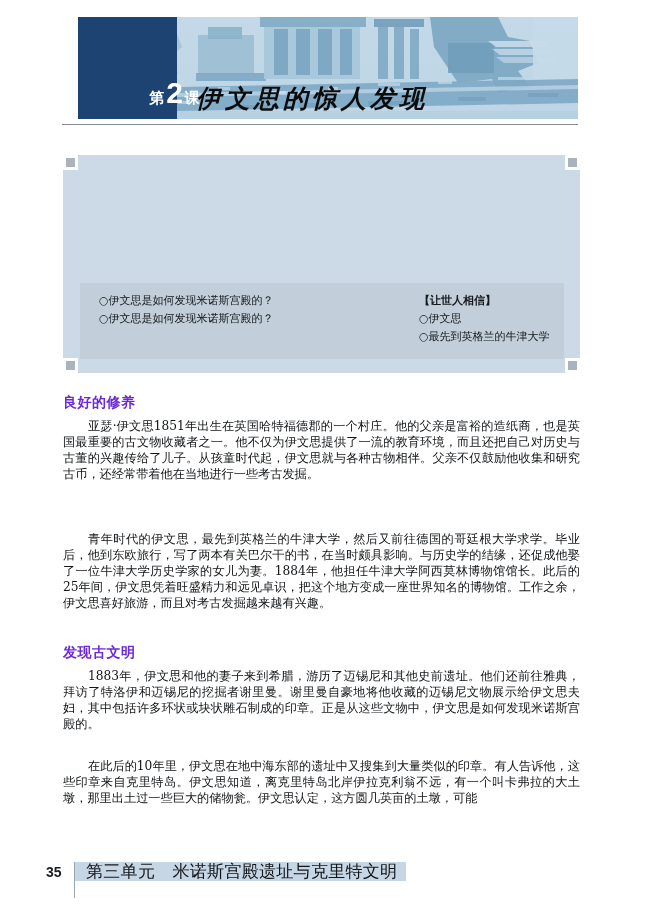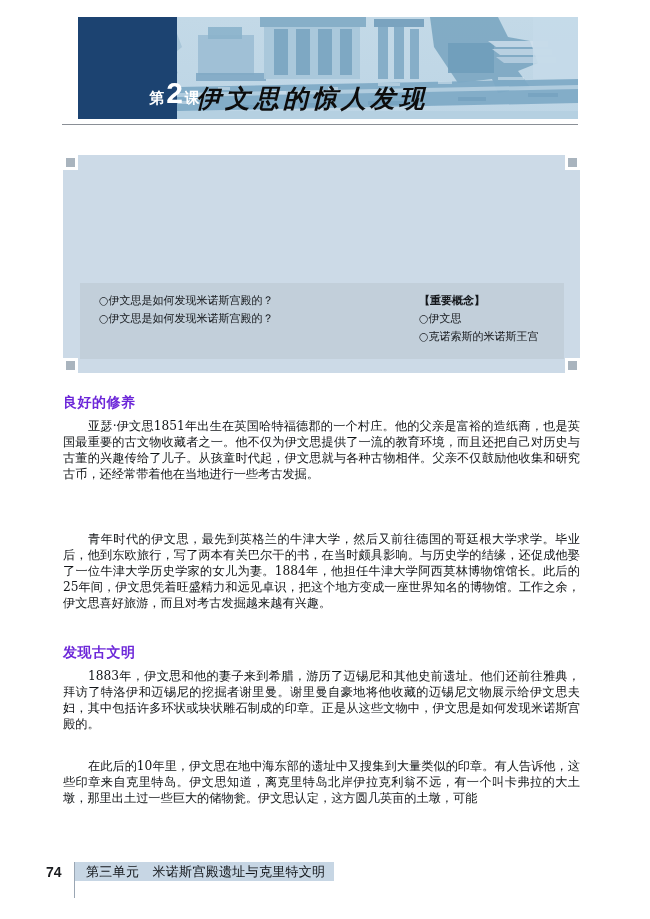--- a/index.html
+++ b/index.html
@@ -208,21 +208,21 @@
     position: absolute;
     left: 75px;
     top: 862px;
     height: 19px;
     background: #c7d6e4;
     padding: 0 9px 0 11px;
     display: flex;
     align-items: center;
   }
   .footer-band-text {
-    font-size: 13px;
+    font-size: 17px;
     color: #101317;
     font-family: Liberation Serif, serif;
     white-space: nowrap;
     letter-spacing: 0.3px;
   }
   .footer-tick {
     position: absolute;
     left: 74px;
     top: 862px;
     width: 1px;
@@ -321,35 +321,35 @@
         <i></i>
       </span>
 
 
     <div class="qbox">
       <div class="qbox-col left">
         <span class="qbox-item">○伊文思是如何发现米诺斯宫殿的？</span>
         <span class="qbox-item">○伊文思是如何发现米诺斯宫殿的？</span>
       </div>
       <div class="qbox-col right">
-        <span class="qbox-head">【重要概念】</span>
+        <span class="qbox-head">【让世人相信】</span>
         <span class="qbox-item">○伊文思</span>
-        <span class="qbox-item">○克诺索斯的米诺斯王宫</span>
+        <span class="qbox-item">○最先到英格兰的牛津大学</span>
       </div>
     </div>
   </div>
 
   <div class="section-head" style="left:63px; top:394px;">良好的修养</div>
   <div class="para" style="top:418px;">亚瑟·伊文思1851年出生在英国哈特福德郡的一个村庄。他的父亲是富裕的造纸商，也是英国最重要的古文物收藏者之一。他不仅为伊文思提供了一流的教育环境，而且还把自己对历史与古董的兴趣传给了儿子。从孩童时代起，伊文思就与各种古物相伴。父亲不仅鼓励他收集和研究古币，还经常带着他在当地进行一些考古发掘。</div>
   <div class="para" style="top:531px;">青年时代的伊文思，最先到英格兰的牛津大学，然后又前往德国的哥廷根大学求学。毕业后，他到东欧旅行，写了两本有关巴尔干的书，在当时颇具影响。与历史学的结缘，还促成他娶了一位牛津大学历史学家的女儿为妻。1884年，他担任牛津大学阿西莫林博物馆馆长。此后的25年间，伊文思凭着旺盛精力和远见卓识，把这个地方变成一座世界知名的博物馆。工作之余，伊文思喜好旅游，而且对考古发掘越来越有兴趣。</div>
 
   <div class="section-head" style="left:63px; top:644px;">发现古文明</div>
   <div class="para" style="top:668px;">1883年，伊文思和他的妻子来到希腊，游历了迈锡尼和其他史前遗址。他们还前往雅典，拜访了特洛伊和迈锡尼的挖掘者谢里曼。谢里曼自豪地将他收藏的迈锡尼文物展示给伊文思夫妇，其中包括许多环状或块状雕石制成的印章。正是从这些文物中，伊文思是如何发现米诺斯宫殿的。</div>
   <div class="para" style="top:758px;">在此后的10年里，伊文思在地中海东部的遗址中又搜集到大量类似的印章。有人告诉他，这些印章来自克里特岛。伊文思知道，离克里特岛北岸伊拉克利翁不远，有一个叫卡弗拉的大土墩，那里出土过一些巨大的储物瓮。伊文思认定，这方圆几英亩的土墩，可能</div>
 
   <div class="footer-rule"></div>
-  <div class="footer-pageno">74</div>
+  <div class="footer-pageno">35</div>
   <div class="footer-tick"></div>
   <div class="footer-band">
     <span class="footer-band-text">第三单元　米诺斯宫殿遗址与克里特文明</span>
   </div>
 
 </div>
 
 </body></html>

